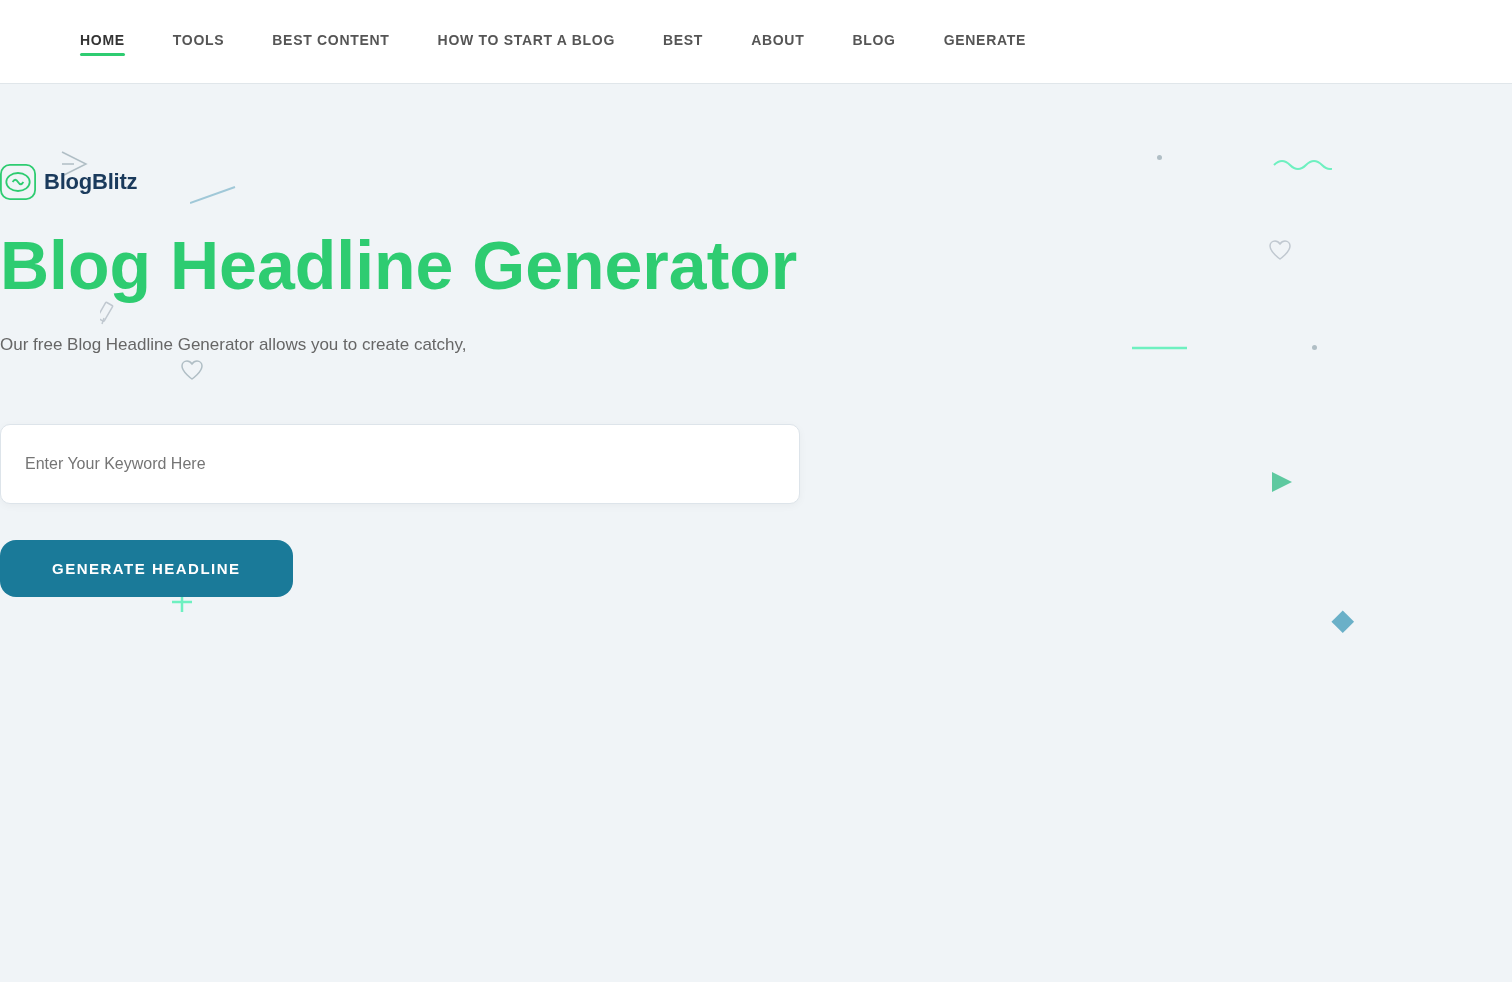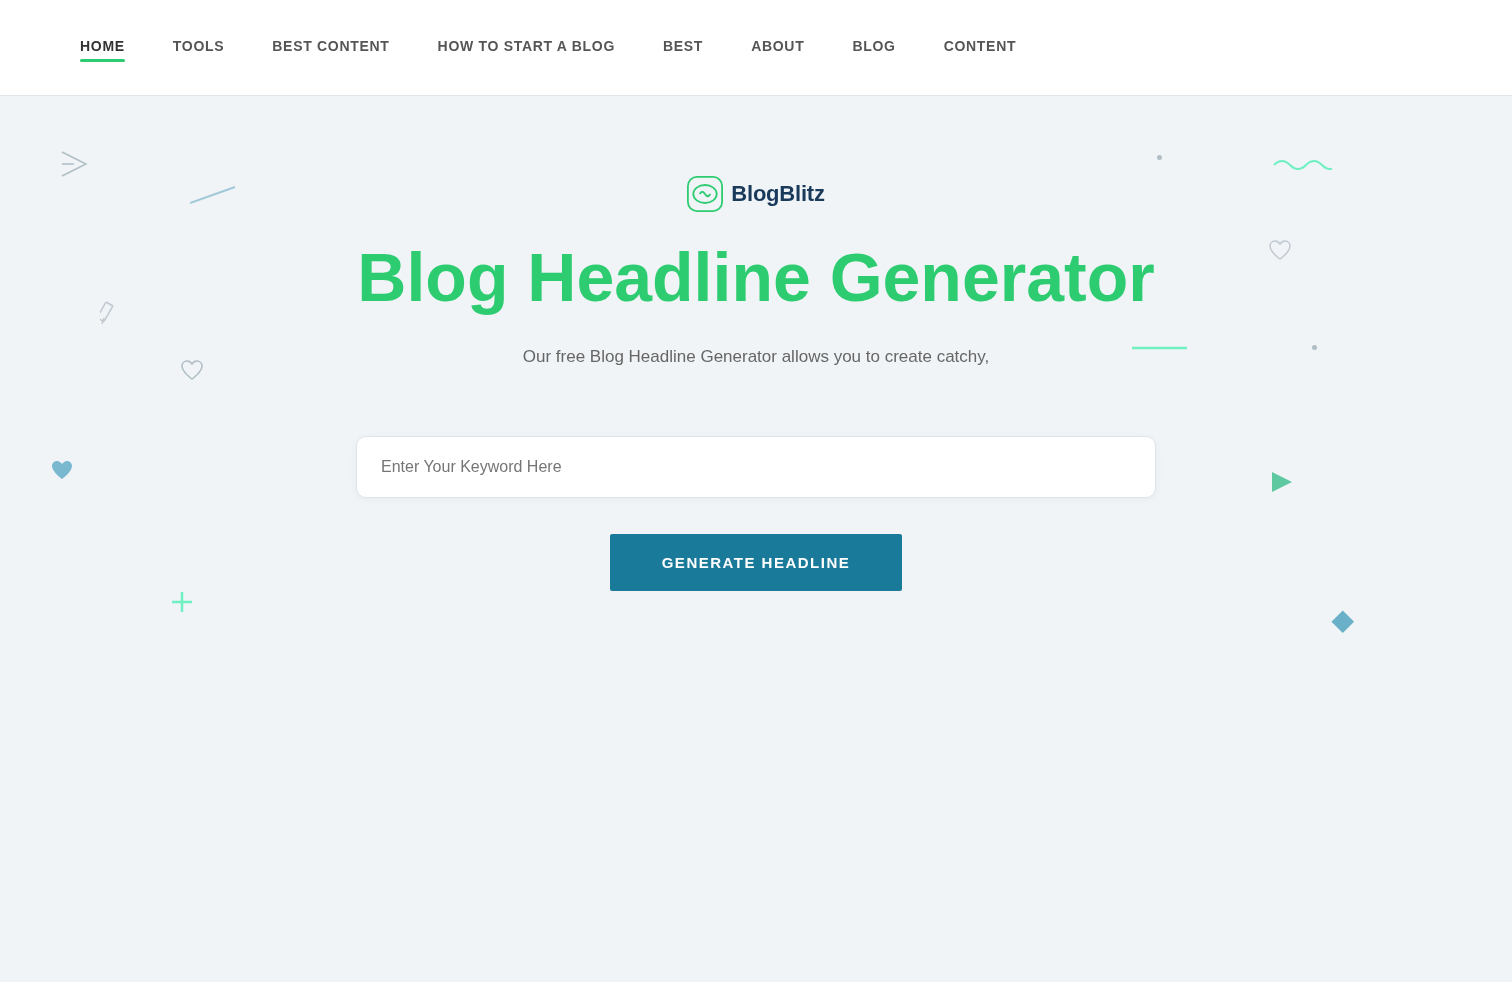--- a/index.html
+++ b/index.html
@@ -13,21 +13,21 @@
       position: relative;
     }
 
     
     nav {
       background: #ffffff;
       border-bottom: 1px solid #e0e6ea;
       display: flex;
       align-items: center;
       padding: 0 80px;
-      height: 96px;
+      height: 84px;
       position: relative;
       z-index: 10;
     }
 
     .nav-items {
       display: flex;
       align-items: center;
       gap: 48px;
       list-style: none;
     }
@@ -55,21 +55,21 @@
       height: 3px;
       background: #2ecc71;
       border-radius: 2px;
     }
 
     
     .main {
       position: relative;
       display: flex;
       flex-direction: column;
-      align-items: center;
+      align-items: flex-start;
       padding-top: 80px;
     }
 
     .logo-area {
       display: flex;
       align-items: center;
       gap: 8px;
       margin-bottom: 28px;
     }
 
@@ -99,37 +99,37 @@
       font-size: 17px;
       color: #666;
       text-align: center;
       line-height: 1.7;
       margin-bottom: 64px;
       max-width: 600px;
     }
 
     .keyword-input {
       width: 800px;
-      height: 62px;
+      height: 80px;
       border: 1.5px solid #dde4ea;
       border-radius: 10px;
       padding: 0 24px;
       font-size: 16px;
       color: #aaa;
       background: #ffffff;
       outline: none;
       margin-bottom: 36px;
       box-shadow: 0 2px 8px rgba(0,0,0,0.04);
     }
 
     .generate-btn {
       background: #1a7a99;
       color: #ffffff;
       border: none;
-      border-radius: 2px;
+      border-radius: 16px;
       padding: 20px 52px;
       font-size: 15px;
       font-weight: 700;
       letter-spacing: 0.1em;
       cursor: pointer;
       text-transform: uppercase;
     }
 
     
     .deco {
@@ -281,21 +281,21 @@
 
 <nav>
   <ul class="nav-items">
     <li class="nav-item active">HOME</li>
     <li class="nav-item">TOOLS</li>
     <li class="nav-item">BEST CONTENT</li>
     <li class="nav-item">HOW TO START A BLOG</li>
     <li class="nav-item">BEST</li>
     <li class="nav-item">ABOUT</li>
     <li class="nav-item">BLOG</li>
-    <li class="nav-item">CONTENT</li>
+    <li class="nav-item">GENERATE</li>
   </ul>
 </nav>
 
 <div class="deco deco-heart-teal-tl">♥</div>
 <div class="deco deco-dot-gray-tl"></div>
 
 <div class="deco deco-triangle-tr">
   <svg width="28" height="28" viewBox="0 0 28 28" fill="none">
     <polygon points="14,2 26,24 2,24" stroke="#b0bec5" stroke-width="1.5" fill="none"></polygon>
   </svg>

